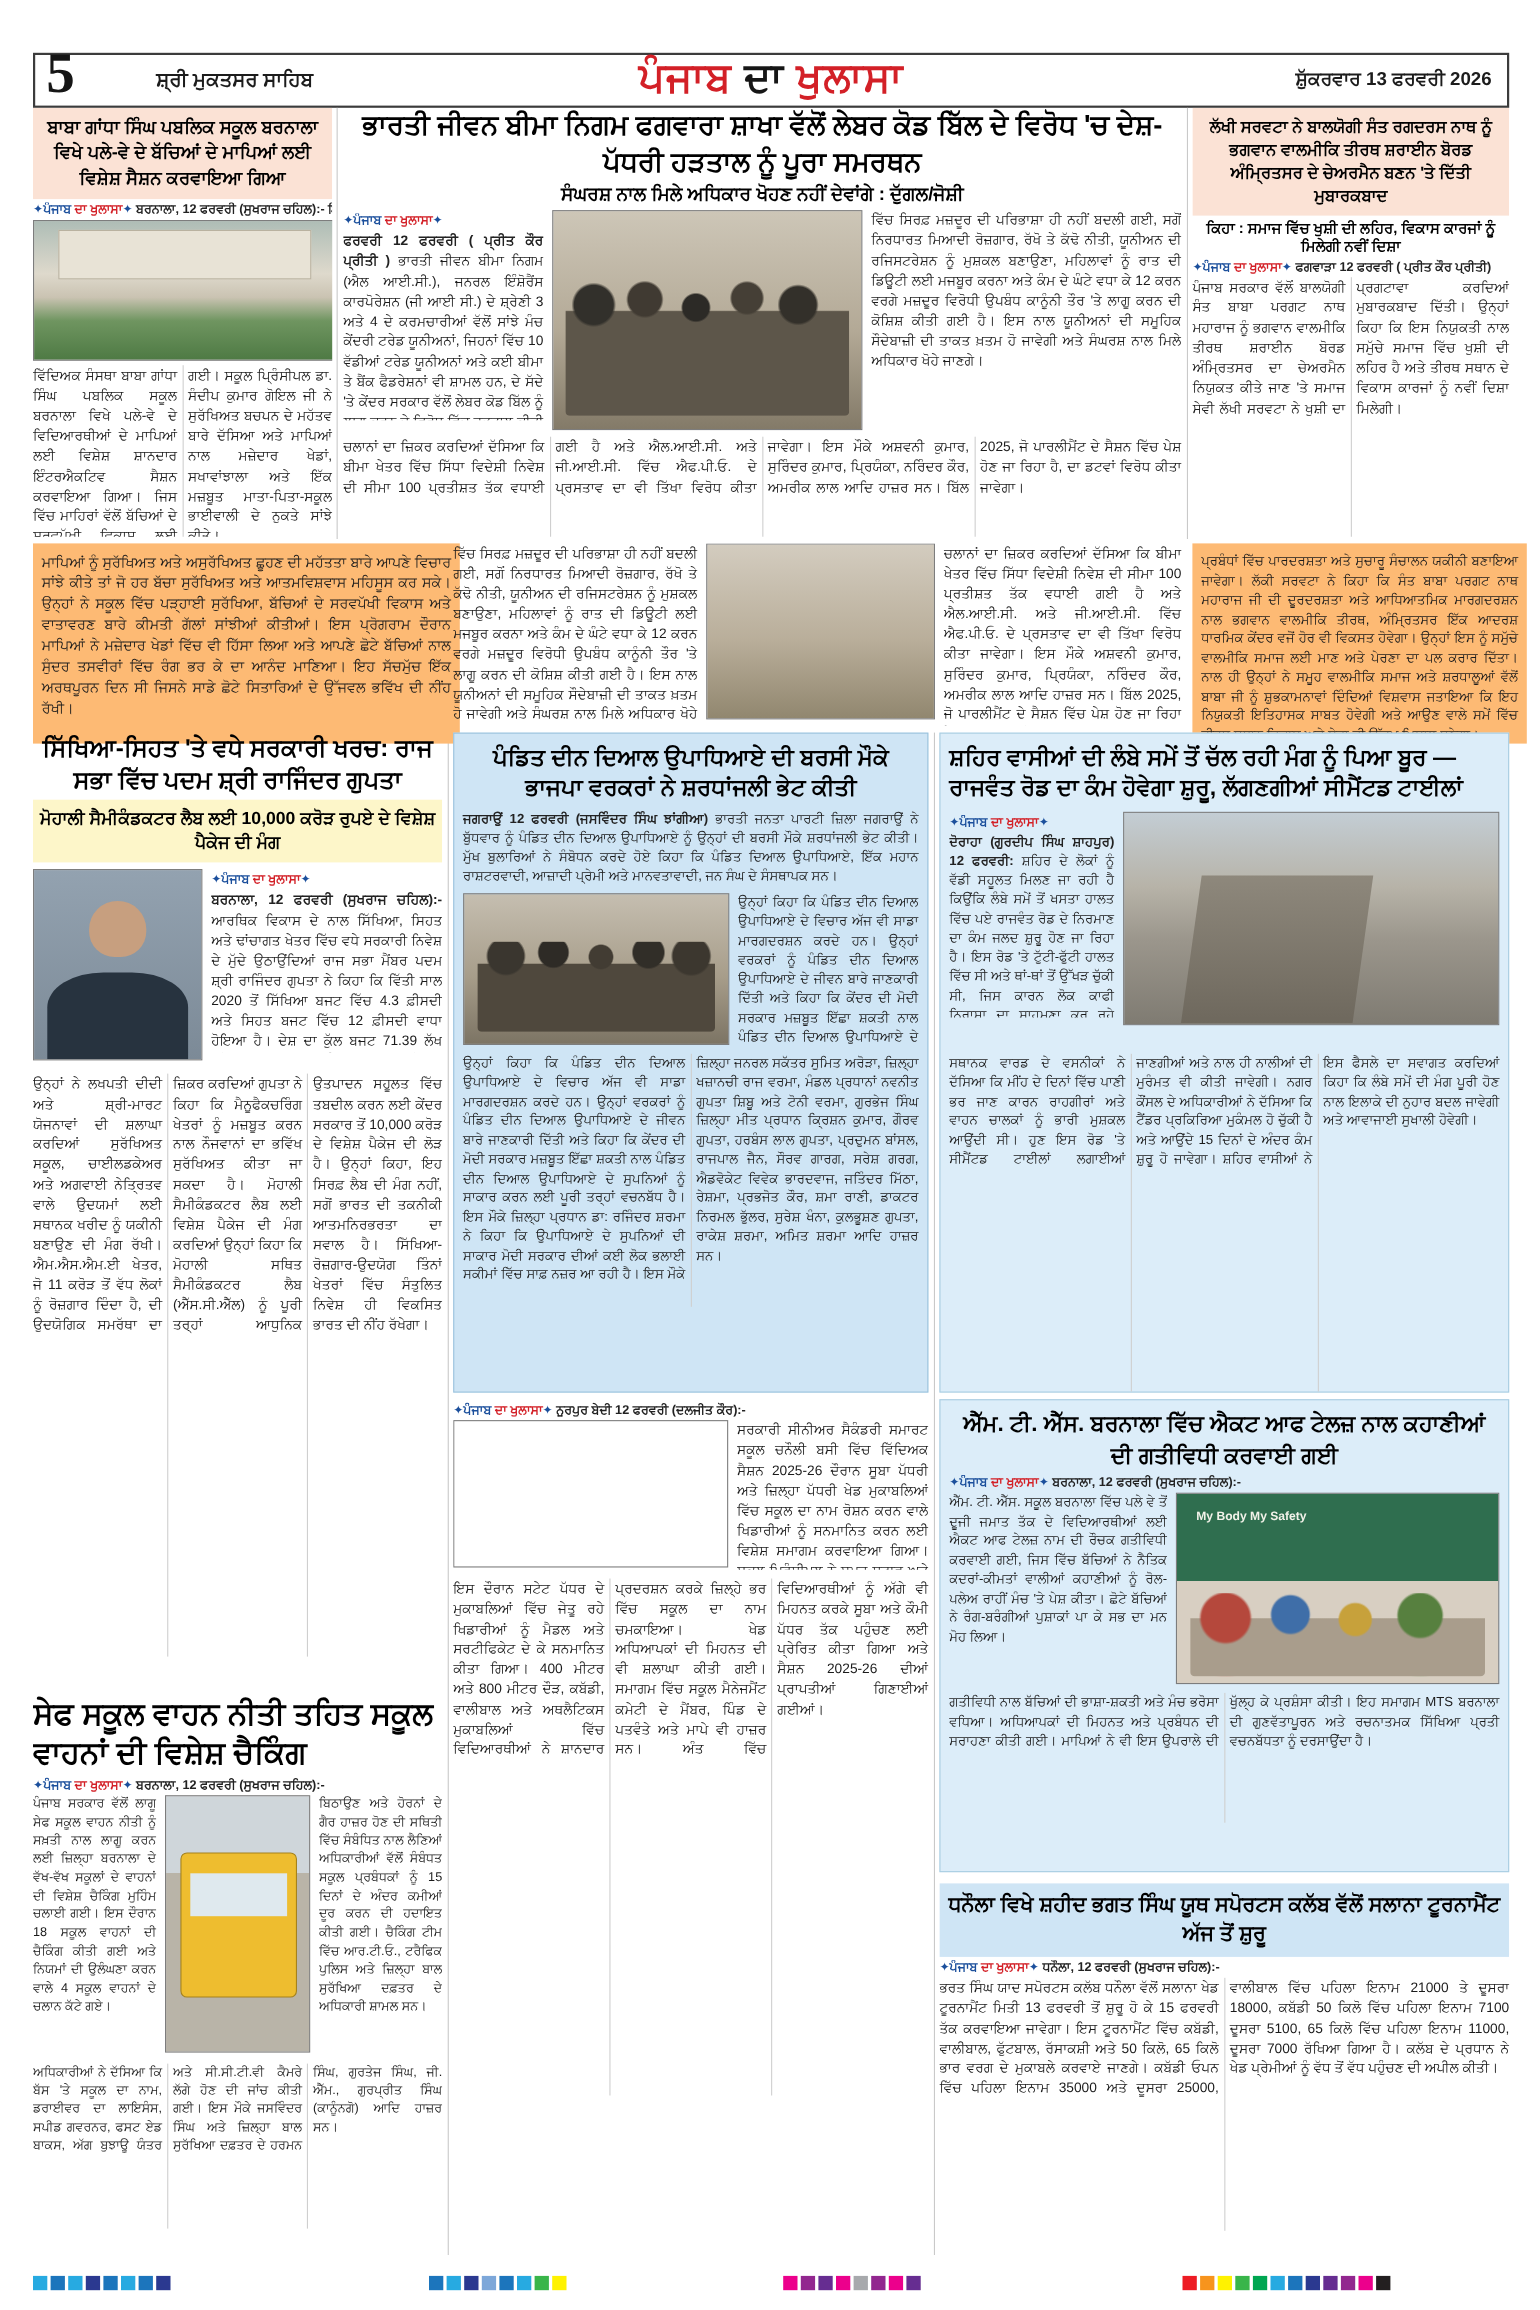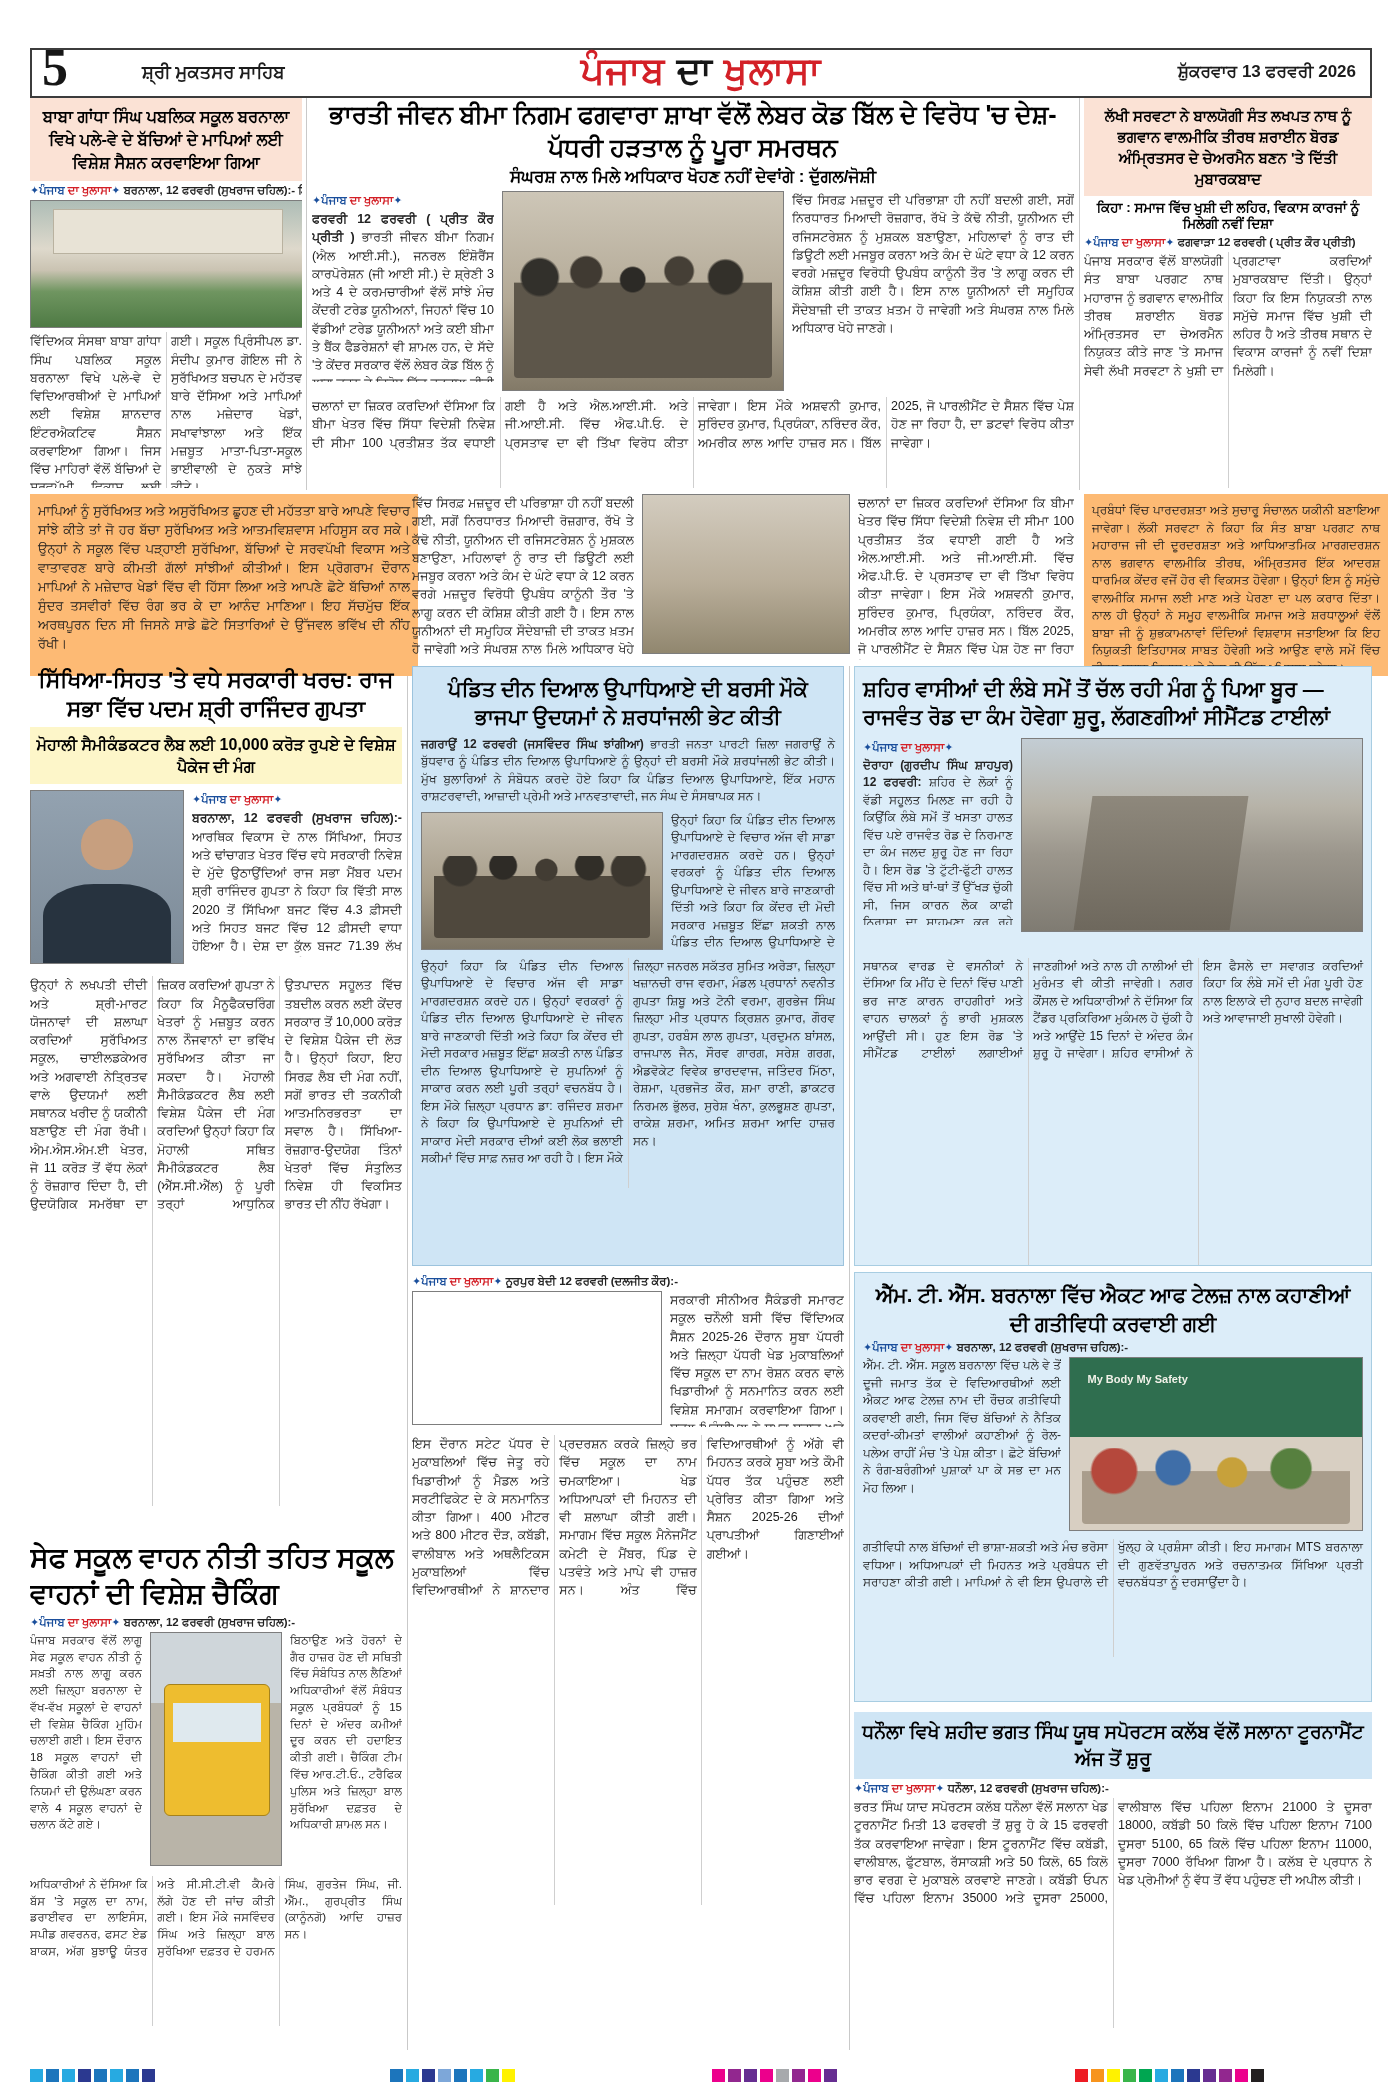--- a/index.html
+++ b/index.html
@@ -129,21 +129,21 @@
           <div class="ppl"></div>
         </div>
       <div class="btxt fill" style="overflow:hidden;"><span>ਵਿੱਚ ਸਿਰਫ਼ ਮਜ਼ਦੂਰ ਦੀ ਪਰਿਭਾਸ਼ਾ ਹੀ ਨਹੀਂ ਬਦਲੀ ਗਈ, ਸਗੋਂ ਨਿਰਧਾਰਤ ਮਿਆਦੀ ਰੋਜ਼ਗਾਰ, ਰੱਖੋ ਤੇ ਕੱਢੋ ਨੀਤੀ, ਯੂਨੀਅਨ ਦੀ ਰਜਿਸਟਰੇਸ਼ਨ ਨੂੰ ਮੁਸ਼ਕਲ ਬਣਾਉਣਾ, ਮਹਿਲਾਵਾਂ ਨੂੰ ਰਾਤ ਦੀ ਡਿਊਟੀ ਲਈ ਮਜਬੂਰ ਕਰਨਾ ਅਤੇ ਕੰਮ ਦੇ ਘੰਟੇ ਵਧਾ ਕੇ 12 ਕਰਨ ਵਰਗੇ ਮਜ਼ਦੂਰ ਵਿਰੋਧੀ ਉਪਬੰਧ ਕਾਨੂੰਨੀ ਤੌਰ 'ਤੇ ਲਾਗੂ ਕਰਨ ਦੀ ਕੋਸ਼ਿਸ਼ ਕੀਤੀ ਗਈ ਹੈ। ਇਸ ਨਾਲ ਯੂਨੀਅਨਾਂ ਦੀ ਸਮੂਹਿਕ ਸੌਦੇਬਾਜ਼ੀ ਦੀ ਤਾਕਤ ਖ਼ਤਮ ਹੋ ਜਾਵੇਗੀ ਅਤੇ ਸੰਘਰਸ਼ ਨਾਲ ਮਿਲੇ ਅਧਿਕਾਰ ਖੋਹੇ ਜਾਣਗੇ।</span></div>
     </div>
     <div class="btxt" style="height:108px;margin-top:6px;">
       <div class="cols4">ਚਲਾਨਾਂ ਦਾ ਜ਼ਿਕਰ ਕਰਦਿਆਂ ਦੱਸਿਆ ਕਿ ਬੀਮਾ ਖੇਤਰ ਵਿੱਚ ਸਿੱਧਾ ਵਿਦੇਸ਼ੀ ਨਿਵੇਸ਼ ਦੀ ਸੀਮਾ 100 ਪ੍ਰਤੀਸ਼ਤ ਤੱਕ ਵਧਾਈ ਗਈ ਹੈ ਅਤੇ ਐਲ.ਆਈ.ਸੀ. ਅਤੇ ਜੀ.ਆਈ.ਸੀ. ਵਿੱਚ ਐਫ.ਪੀ.ਓ. ਦੇ ਪ੍ਰਸਤਾਵ ਦਾ ਵੀ ਤਿੱਖਾ ਵਿਰੋਧ ਕੀਤਾ ਜਾਵੇਗਾ। ਇਸ ਮੌਕੇ ਅਸ਼ਵਨੀ ਕੁਮਾਰ, ਸੁਰਿੰਦਰ ਕੁਮਾਰ, ਪ੍ਰਿਯੰਕਾ, ਨਰਿੰਦਰ ਕੌਰ, ਅਮਰੀਕ ਲਾਲ ਆਦਿ ਹਾਜ਼ਰ ਸਨ। ਬਿੱਲ 2025, ਜੋ ਪਾਰਲੀਮੈਂਟ ਦੇ ਸੈਸ਼ਨ ਵਿੱਚ ਪੇਸ਼ ਹੋਣ ਜਾ ਰਿਹਾ ਹੈ, ਦਾ ਡਟਵਾਂ ਵਿਰੋਧ ਕੀਤਾ ਜਾਵੇਗਾ।</div>
     </div>
   </div>
 
   <div class="art" style="left:1084px;top:98px;width:288px;height:390px;">
-    <div class="hl hl-pink" style="font-size:15px;line-height:1.4;">ਲੱਖੀ ਸਰਵਟਾ ਨੇ ਬਾਲਯੋਗੀ ਸੰਤ ਲਖਪਤ ਨਾਥ ਨੂੰ ਭਗਵਾਨ ਵਾਲਮੀਕਿ ਤੀਰਥ ਸ਼ਰਾਈਨ ਬੋਰਡ ਅੰਮ੍ਰਿਤਸਰ ਦੇ ਚੇਅਰਮੈਨ ਬਣਨ 'ਤੇ ਦਿੱਤੀ ਮੁਬਾਰਕਬਾਦ</div>
+    <div class="hl hl-pink" style="font-size:15px;line-height:1.4;">ਲੱਖੀ ਸਰਵਟਾ ਨੇ ਬਾਲਯੋਗੀ ਸੰਤ ਰਗਦਰਸ ਨਾਥ ਨੂੰ ਭਗਵਾਨ ਵਾਲਮੀਕਿ ਤੀਰਥ ਸ਼ਰਾਈਨ ਬੋਰਡ ਅੰਮ੍ਰਿਤਸਰ ਦੇ ਚੇਅਰਮੈਨ ਬਣਨ 'ਤੇ ਦਿੱਤੀ ਮੁਬਾਰਕਬਾਦ</div>
     <div class="sub" style="font-size:13.5px;margin:4px 0;">ਕਿਹਾ : ਸਮਾਜ ਵਿੱਚ ਖੁਸ਼ੀ ਦੀ ਲਹਿਰ, ਵਿਕਾਸ ਕਾਰਜਾਂ ਨੂੰ ਮਿਲੇਗੀ ਨਵੀਂ ਦਿਸ਼ਾ</div>
     <div class="tagrow">
       <span class="star">✦</span><span class="t-blue">ਪੰਜਾਬ</span>
       <span class="t-dark">ਦਾ</span>
       <span class="t-red">ਖੁਲਾਸਾ</span><span class="star">✦</span>
       <span class="dl">ਫਗਵਾੜਾ 12 ਫਰਵਰੀ ( ਪ੍ਰੀਤ ਕੌਰ ਪ੍ਰੀਤੀ)</span>
     </div>
     <div class="btxt" style="height:250px;">
       <div class="cols2">ਪੰਜਾਬ ਸਰਕਾਰ ਵੱਲੋਂ ਬਾਲਯੋਗੀ ਸੰਤ ਬਾਬਾ ਪਰਗਟ ਨਾਥ ਮਹਾਰਾਜ ਨੂੰ ਭਗਵਾਨ ਵਾਲਮੀਕਿ ਤੀਰਥ ਸ਼ਰਾਈਨ ਬੋਰਡ ਅੰਮ੍ਰਿਤਸਰ ਦਾ ਚੇਅਰਮੈਨ ਨਿਯੁਕਤ ਕੀਤੇ ਜਾਣ 'ਤੇ ਸਮਾਜ ਸੇਵੀ ਲੱਖੀ ਸਰਵਟਾ ਨੇ ਖੁਸ਼ੀ ਦਾ ਪ੍ਰਗਟਾਵਾ ਕਰਦਿਆਂ ਮੁਬਾਰਕਬਾਦ ਦਿੱਤੀ। ਉਨ੍ਹਾਂ ਕਿਹਾ ਕਿ ਇਸ ਨਿਯੁਕਤੀ ਨਾਲ ਸਮੁੱਚੇ ਸਮਾਜ ਵਿੱਚ ਖੁਸ਼ੀ ਦੀ ਲਹਿਰ ਹੈ ਅਤੇ ਤੀਰਥ ਸਥਾਨ ਦੇ ਵਿਕਾਸ ਕਾਰਜਾਂ ਨੂੰ ਨਵੀਂ ਦਿਸ਼ਾ ਮਿਲੇਗੀ।</div>
     </div>
@@ -181,21 +181,21 @@
         </div>
         <div class="btxt" style="height:148px;overflow:hidden;"><span class="dl">ਬਰਨਾਲਾ, 12 ਫਰਵਰੀ (ਸੁਖਰਾਜ ਚਹਿਲ):-</span> <span>ਆਰਥਿਕ ਵਿਕਾਸ ਦੇ ਨਾਲ ਸਿੱਖਿਆ, ਸਿਹਤ ਅਤੇ ਢਾਂਚਾਗਤ ਖੇਤਰ ਵਿੱਚ ਵਧੇ ਸਰਕਾਰੀ ਨਿਵੇਸ਼ ਦੇ ਮੁੱਦੇ ਉਠਾਉਂਦਿਆਂ ਰਾਜ ਸਭਾ ਮੈਂਬਰ ਪਦਮ ਸ਼੍ਰੀ ਰਾਜਿੰਦਰ ਗੁਪਤਾ ਨੇ ਕਿਹਾ ਕਿ ਵਿੱਤੀ ਸਾਲ 2020 ਤੋਂ ਸਿੱਖਿਆ ਬਜਟ ਵਿੱਚ 4.3 ਫ਼ੀਸਦੀ ਅਤੇ ਸਿਹਤ ਬਜਟ ਵਿੱਚ 12 ਫ਼ੀਸਦੀ ਵਾਧਾ ਹੋਇਆ ਹੈ। ਦੇਸ਼ ਦਾ ਕੁੱਲ ਬਜਟ 71.39 ਲੱਖ ਕਰੋੜ ਤੱਕ ਪਹੁੰਚ ਗਿਆ ਹੈ ਅਤੇ 90,000 ਤੋਂ ਵੱਧ ਸਕੂਲਾਂ ਦੇ ਬੁਨਿਆਦੀ ਢਾਂਚੇ ਵਿੱਚ ਸੁਧਾਰ ਕੀਤਾ ਗਿਆ ਹੈ।</span></div>
       </div>
     </div>
     <div class="btxt" style="height:530px;margin-top:8px;">
       <div class="cols3"><span>ਉਨ੍ਹਾਂ ਨੇ ਲਖਪਤੀ ਦੀਦੀ ਅਤੇ ਸ਼੍ਰੀ-ਮਾਰਟ ਯੋਜਨਾਵਾਂ ਦੀ ਸ਼ਲਾਘਾ ਕਰਦਿਆਂ ਸੁਰੱਖਿਅਤ ਸਕੂਲ, ਚਾਈਲਡਕੇਅਰ ਅਤੇ ਅਗਵਾਈ ਨੇਤ੍ਰਿਤਵ ਵਾਲੇ ਉਦਯਮਾਂ ਲਈ ਸਥਾਨਕ ਖਰੀਦ ਨੂੰ ਯਕੀਨੀ ਬਣਾਉਣ ਦੀ ਮੰਗ ਰੱਖੀ। ਐਮ.ਐਸ.ਐਮ.ਈ ਖੇਤਰ, ਜੋ 11 ਕਰੋੜ ਤੋਂ ਵੱਧ ਲੋਕਾਂ ਨੂੰ ਰੋਜ਼ਗਾਰ ਦਿੰਦਾ ਹੈ, ਦੀ ਉਦਯੋਗਿਕ ਸਮਰੱਥਾ ਦਾ ਜ਼ਿਕਰ ਕਰਦਿਆਂ ਗੁਪਤਾ ਨੇ ਕਿਹਾ ਕਿ ਮੈਨੂਫੈਕਚਰਿੰਗ ਖੇਤਰਾਂ ਨੂੰ ਮਜ਼ਬੂਤ ਕਰਨ ਨਾਲ ਨੌਜਵਾਨਾਂ ਦਾ ਭਵਿੱਖ ਸੁਰੱਖਿਅਤ ਕੀਤਾ ਜਾ ਸਕਦਾ ਹੈ।</span> <span>ਮੋਹਾਲੀ ਸੈਮੀਕੰਡਕਟਰ ਲੈਬ ਲਈ ਵਿਸ਼ੇਸ਼ ਪੈਕੇਜ ਦੀ ਮੰਗ ਕਰਦਿਆਂ ਉਨ੍ਹਾਂ ਕਿਹਾ ਕਿ ਮੋਹਾਲੀ ਸਥਿਤ ਸੈਮੀਕੰਡਕਟਰ ਲੈਬ (ਐੱਸ.ਸੀ.ਐੱਲ) ਨੂੰ ਪੂਰੀ ਤਰ੍ਹਾਂ ਆਧੁਨਿਕ ਉਤਪਾਦਨ ਸਹੂਲਤ ਵਿੱਚ ਤਬਦੀਲ ਕਰਨ ਲਈ ਕੇਂਦਰ ਸਰਕਾਰ ਤੋਂ 10,000 ਕਰੋੜ ਦੇ ਵਿਸ਼ੇਸ਼ ਪੈਕੇਜ ਦੀ ਲੋੜ ਹੈ। ਉਨ੍ਹਾਂ ਕਿਹਾ, ਇਹ ਸਿਰਫ਼ ਲੈਬ ਦੀ ਮੰਗ ਨਹੀਂ, ਸਗੋਂ ਭਾਰਤ ਦੀ ਤਕਨੀਕੀ ਆਤਮਨਿਰਭਰਤਾ ਦਾ ਸਵਾਲ ਹੈ। ਸਿੱਖਿਆ-ਰੋਜ਼ਗਾਰ-ਉਦਯੋਗ ਤਿੰਨਾਂ ਖੇਤਰਾਂ ਵਿੱਚ ਸੰਤੁਲਿਤ ਨਿਵੇਸ਼ ਹੀ ਵਿਕਸਿਤ ਭਾਰਤ ਦੀ ਨੀਂਹ ਰੱਖੇਗਾ।</span></div>
     </div>
   </div>
 
   <div class="art box-blue" style="left:412px;top:666px;width:432px;height:600px;box-sizing:border-box;">
-    <div class="hl" style="font-size:21px;line-height:1.35;">ਪੰਡਿਤ ਦੀਨ ਦਿਆਲ ਉਪਾਧਿਆਏ ਦੀ ਬਰਸੀ ਮੌਕੇ ਭਾਜਪਾ ਉਦਯਮਾਂ ਨੇ ਸ਼ਰਧਾਂਜਲੀ ਭੇਟ ਕੀਤੀ</div>
+    <div class="hl" style="font-size:21px;line-height:1.35;">ਪੰਡਿਤ ਦੀਨ ਦਿਆਲ ਉਪਾਧਿਆਏ ਦੀ ਬਰਸੀ ਮੌਕੇ ਭਾਜਪਾ ਵਰਕਰਾਂ ਨੇ ਸ਼ਰਧਾਂਜਲੀ ਭੇਟ ਕੀਤੀ</div>
     <div class="btxt" style="font-size:12px;margin-top:4px;">
       <span class="dl">ਜਗਰਾਉਂ 12 ਫਰਵਰੀ (ਜਸਵਿੰਦਰ ਸਿੰਘ ਝਾਂਗੀਆ)</span>
       <span>ਭਾਰਤੀ ਜਨਤਾ ਪਾਰਟੀ ਜ਼ਿਲਾ ਜਗਰਾਉਂ ਨੇ ਬੁੱਧਵਾਰ ਨੂੰ ਪੰਡਿਤ ਦੀਨ ਦਿਆਲ ਉਪਾਧਿਆਏ ਨੂੰ ਉਨ੍ਹਾਂ ਦੀ ਬਰਸੀ ਮੌਕੇ ਸ਼ਰਧਾਂਜਲੀ ਭੇਟ ਕੀਤੀ। ਮੁੱਖ ਬੁਲਾਰਿਆਂ ਨੇ ਸੰਬੋਧਨ ਕਰਦੇ ਹੋਏ ਕਿਹਾ ਕਿ ਪੰਡਿਤ ਦਿਆਲ ਉਪਾਧਿਆਏ, ਇੱਕ ਮਹਾਨ ਰਾਸ਼ਟਰਵਾਦੀ, ਆਜ਼ਾਦੀ ਪ੍ਰੇਮੀ ਅਤੇ ਮਾਨਵਤਾਵਾਦੀ, ਜਨ ਸੰਘ ਦੇ ਸੰਸਥਾਪਕ ਸਨ।</span>
     </div>
     <div class="row" style="height:140px;margin-top:6px;">
       <div class="photo ph-seated" style="width:240px;height:136px;flex:none;">
           <div class="ppl"></div>
         </div>
       <div class="btxt fill" style="overflow:hidden;font-size:12px;"><span>ਉਨ੍ਹਾਂ ਕਿਹਾ ਕਿ ਪੰਡਿਤ ਦੀਨ ਦਿਆਲ ਉਪਾਧਿਆਏ ਦੇ ਵਿਚਾਰ ਅੱਜ ਵੀ ਸਾਡਾ ਮਾਰਗਦਰਸ਼ਨ ਕਰਦੇ ਹਨ। ਉਨ੍ਹਾਂ ਵਰਕਰਾਂ ਨੂੰ ਪੰਡਿਤ ਦੀਨ ਦਿਆਲ ਉਪਾਧਿਆਏ ਦੇ ਜੀਵਨ ਬਾਰੇ ਜਾਣਕਾਰੀ ਦਿੱਤੀ ਅਤੇ ਕਿਹਾ ਕਿ ਕੇਂਦਰ ਦੀ ਮੋਦੀ ਸਰਕਾਰ ਮਜ਼ਬੂਤ ਇੱਛਾ ਸ਼ਕਤੀ ਨਾਲ ਪੰਡਿਤ ਦੀਨ ਦਿਆਲ ਉਪਾਧਿਆਏ ਦੇ ਸੁਪਨਿਆਂ ਨੂੰ ਸਾਕਾਰ ਕਰਨ ਲਈ ਪੂਰੀ ਤਰ੍ਹਾਂ ਵਚਨਬੱਧ ਹੈ। ਇਸ ਮੌਕੇ ਜ਼ਿਲ੍ਹਾ ਪ੍ਰਧਾਨ ਡਾ: ਰਜਿੰਦਰ ਸ਼ਰਮਾ ਨੇ ਕਿਹਾ ਕਿ ਉਪਾਧਿਆਏ ਦੇ ਸੁਪਨਿਆਂ ਦੀ ਸਾਕਾਰ ਮੋਦੀ ਸਰਕਾਰ ਦੀਆਂ ਕਈ ਲੋਕ ਭਲਾਈ ਸਕੀਮਾਂ ਵਿੱਚ ਸਾਫ਼ ਨਜ਼ਰ ਆ ਰਹੀ ਹੈ।</span></div>
     </div>

